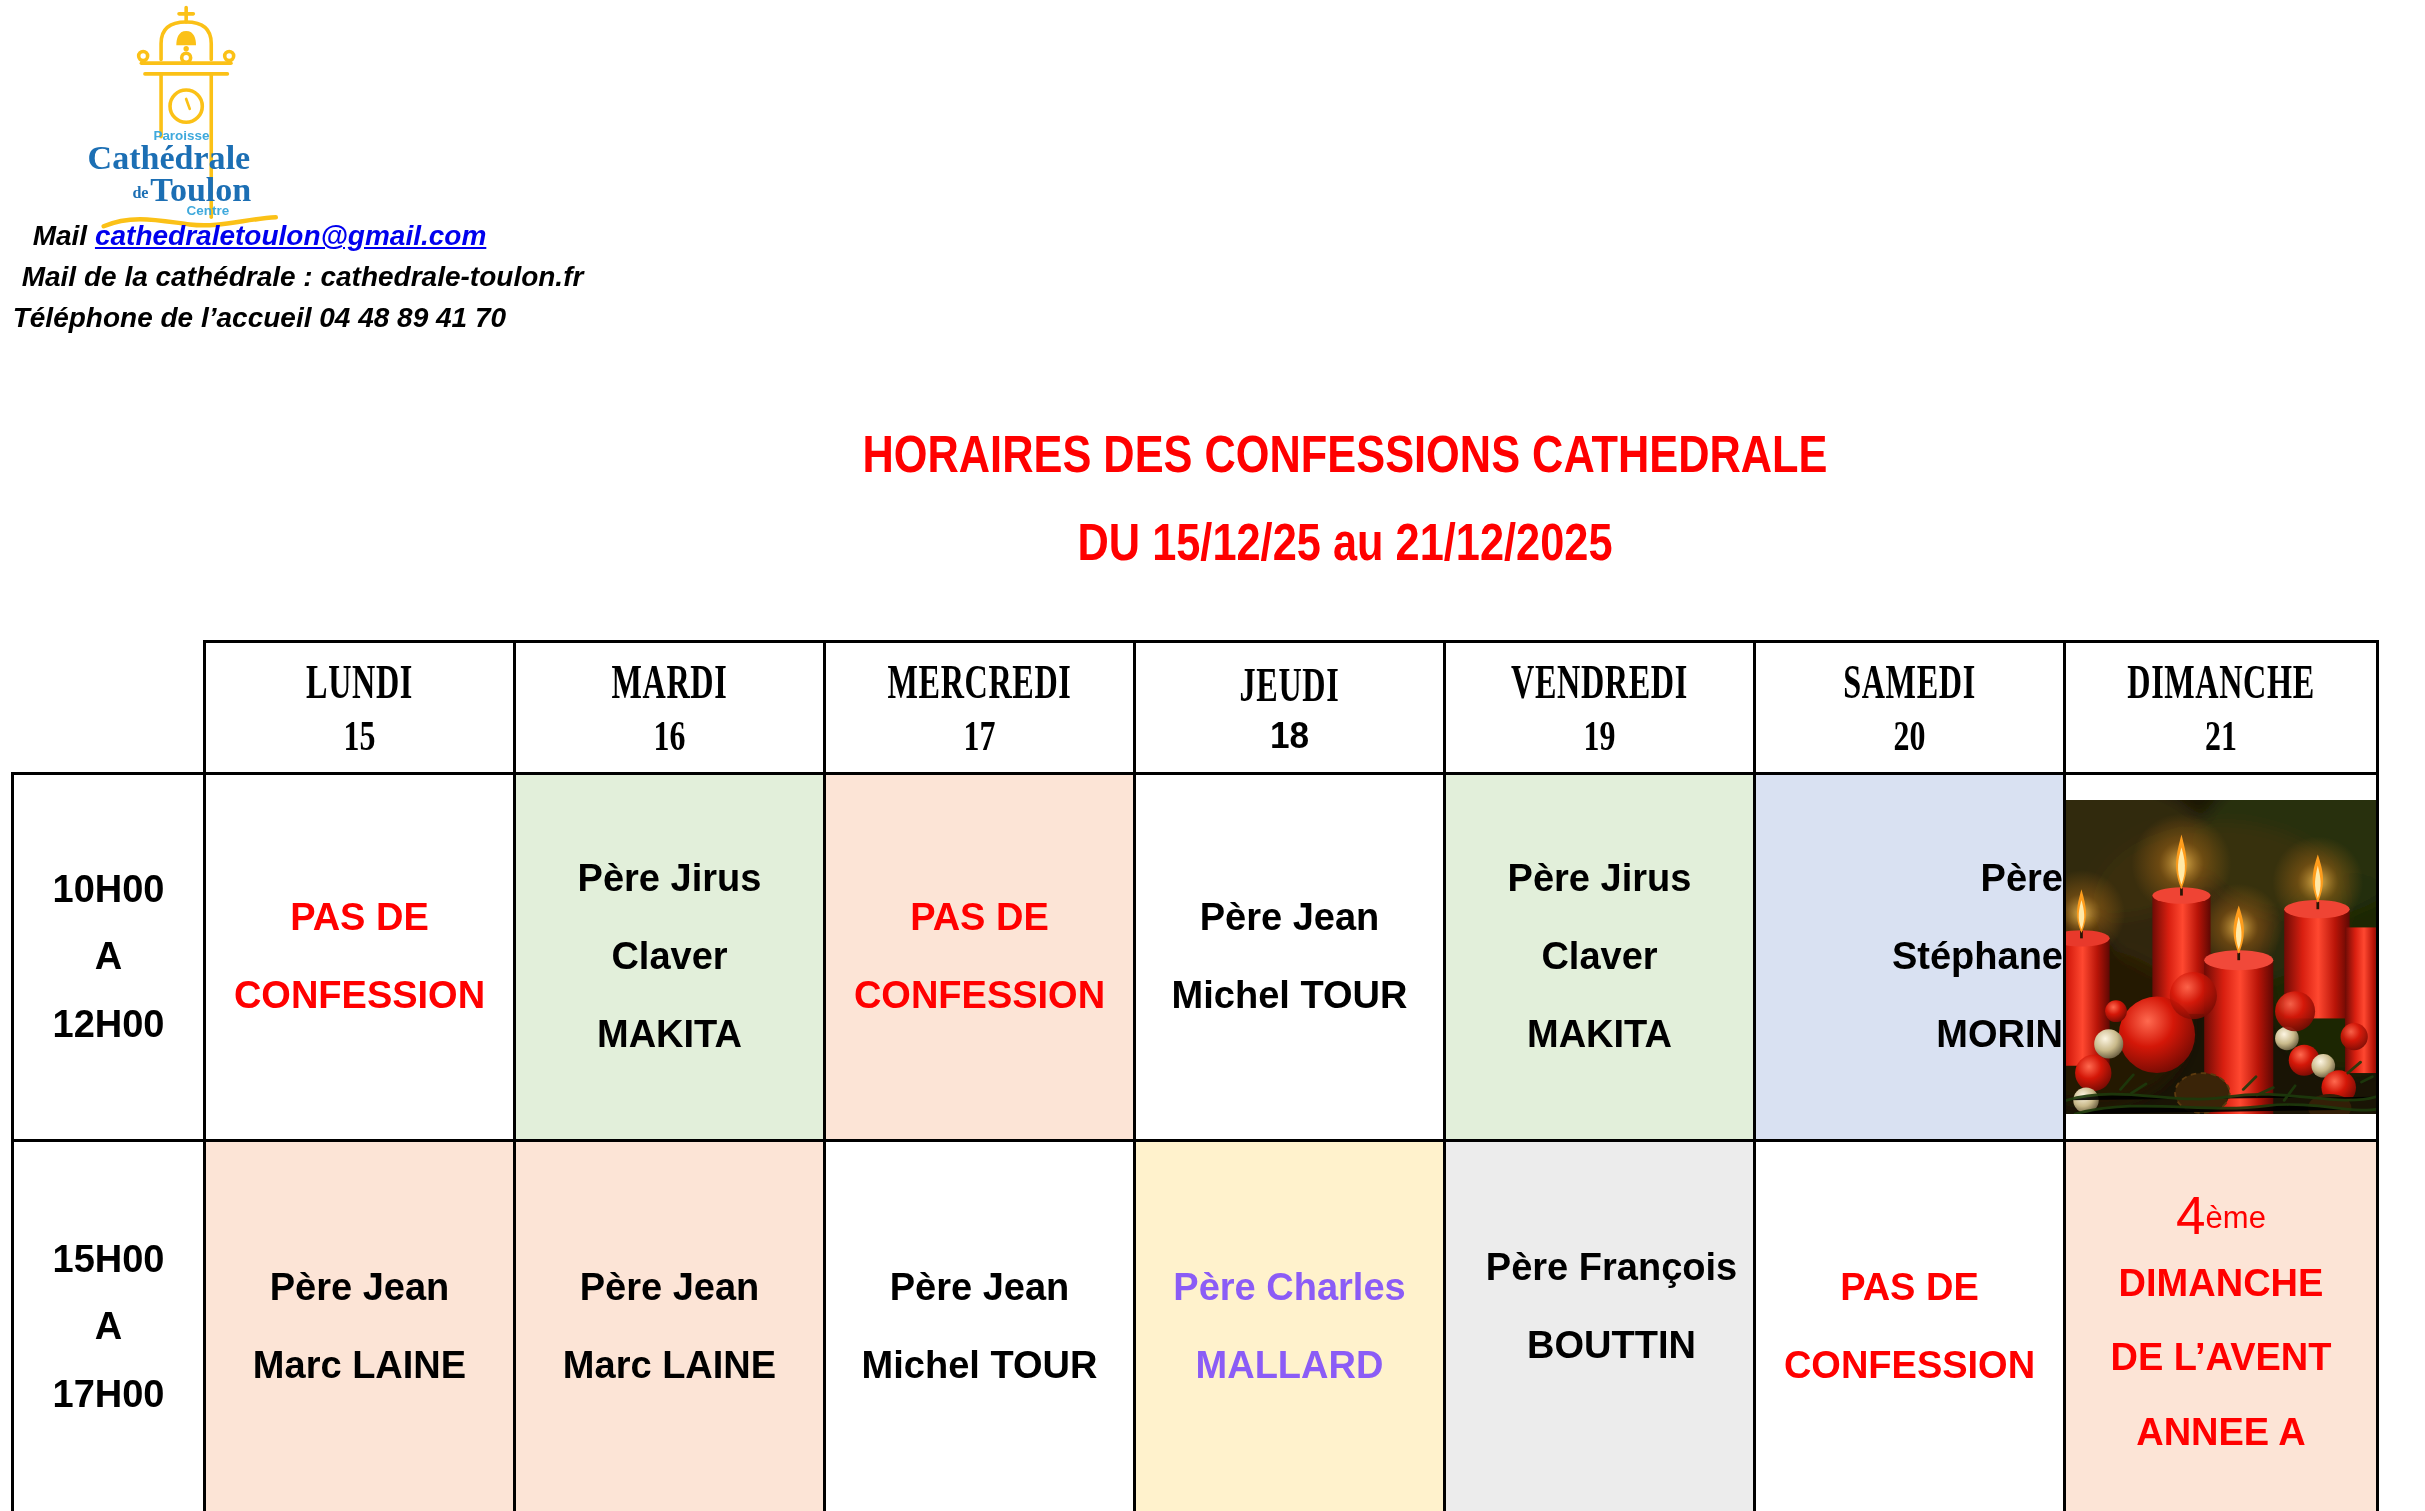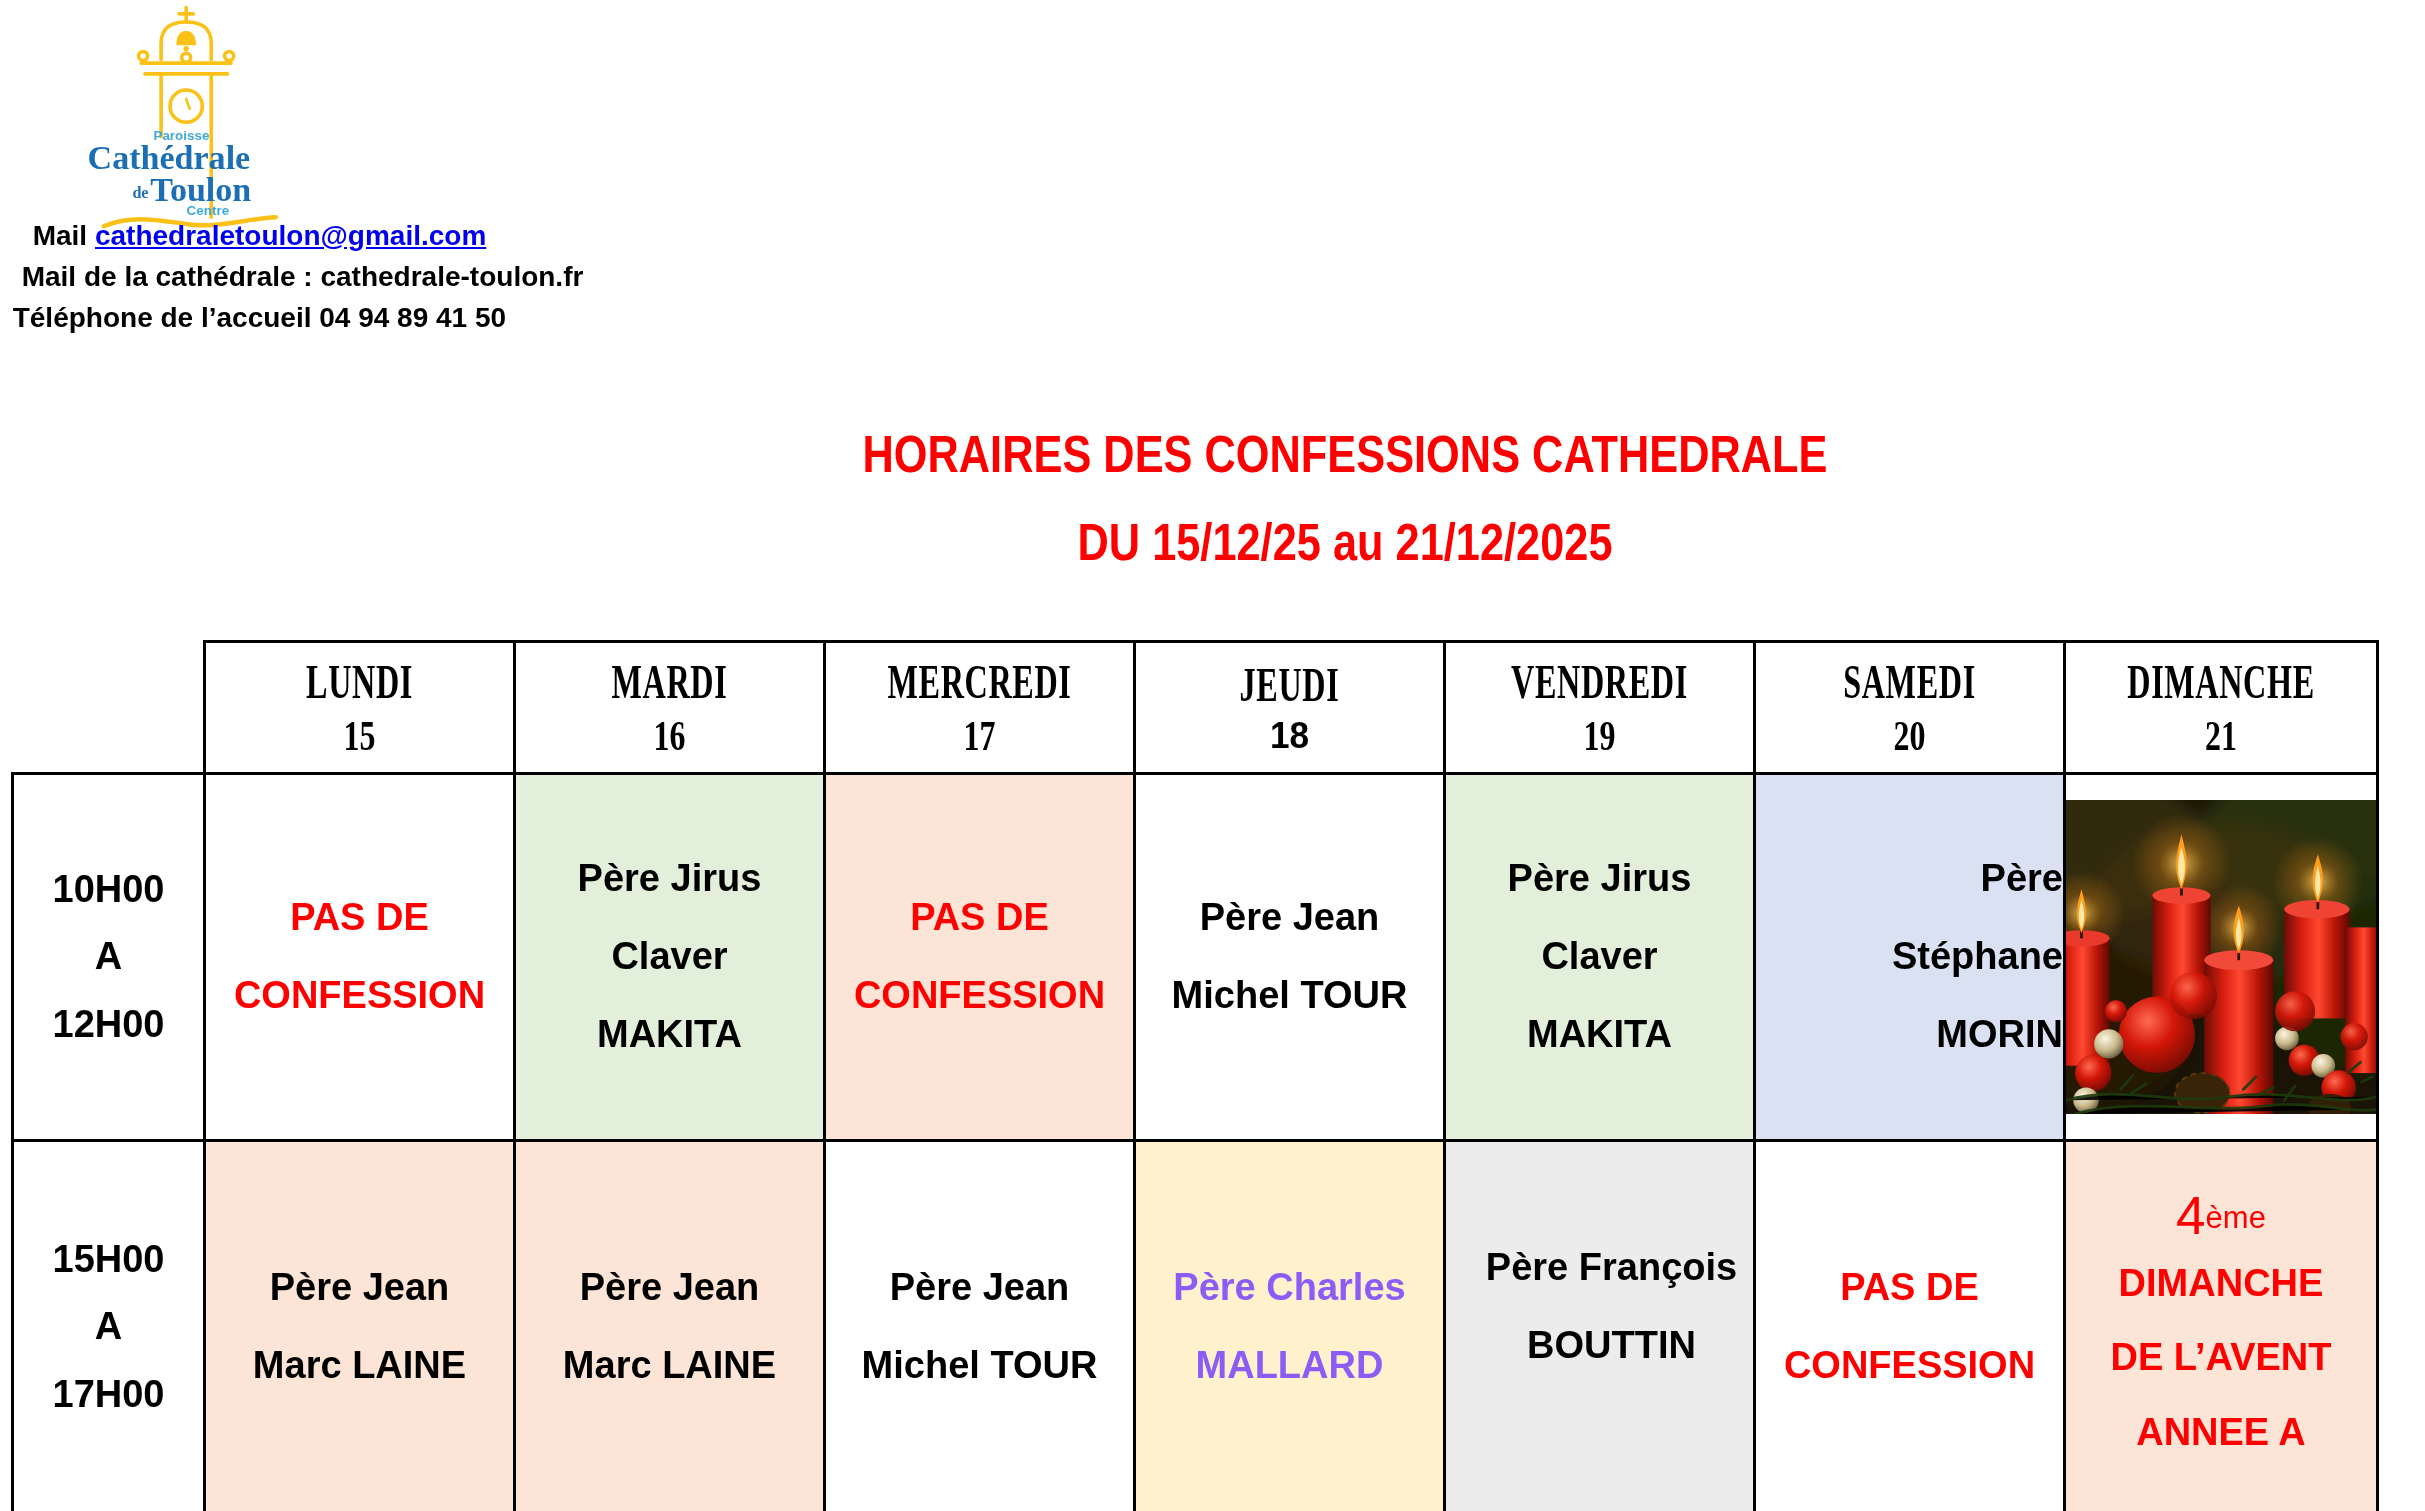--- a/index.html
+++ b/index.html
@@ -3,21 +3,21 @@
 <meta charset="utf-8">
 <style>
   * { margin:0; padding:0; box-sizing:border-box; }
   html,body { width:2426px; height:1511px; background:#ffffff; font-family:"Liberation Sans", sans-serif; overflow:hidden; }
   body { position:relative; }
 
   
   .logo-wrap { position:absolute; left:84px; top:3.6px; width:233px; height:233px; }
 
   
-  .contact { position:absolute; left:12.7px; top:216px; font-weight:bold; font-size:28px; color:#000; line-height:1.46; white-space:nowrap; }
+  .contact { position:absolute; left:12.7px; top:216px; font-weight:bold; font-style:italic; font-size:28px; color:#000; line-height:1.46; white-space:nowrap; }
   .contact .line1 { padding-left:20px; }
   .contact .line2 { padding-left:9px; }
   .contact a { text-decoration:underline; }
 
   
   .title { position:absolute; left:627px; top:411px; width:1436px; text-align:center; font-weight:bold; font-size:51px; line-height:1.72; transform:scaleX(.85); transform-origin:center top; letter-spacing:0px; }
 
   
   table.sched { position:absolute; left:11px; top:604px; border-collapse:collapse; table-layout:fixed;margin-top:36px; }
   col.c-time { width:192px; }
@@ -89,21 +89,21 @@
     <text class="logo-text-small" x="160" y="236" text-anchor="end" font-size="15" fill="#3FA9DC">Centre</text>
   </svg>
 </div>
 
 <div class="contact">
   <div class="line1">
     <span>Mail</span>
     <a href="#" style="color:#0000EE">cathedraletoulon@gmail.com</a>
   </div>
   <div class="line2">Mail de la cathédrale : cathedrale-toulon.fr</div>
-  <div class="line3">Téléphone de l’accueil 04 94 89 41 50</div>
+  <div class="line3">Téléphone de l’accueil 04 48 89 41 70</div>
 </div>
 
 <div class="title" style="color: rgb(255, 0, 0);">
   <div>HORAIRES DES CONFESSIONS CATHEDRALE</div>
   <div>DU 15/12/25 au 21/12/2025</div>
 </div>
 
 <table class="sched">
   <colgroup>
     <col class="c-time">

